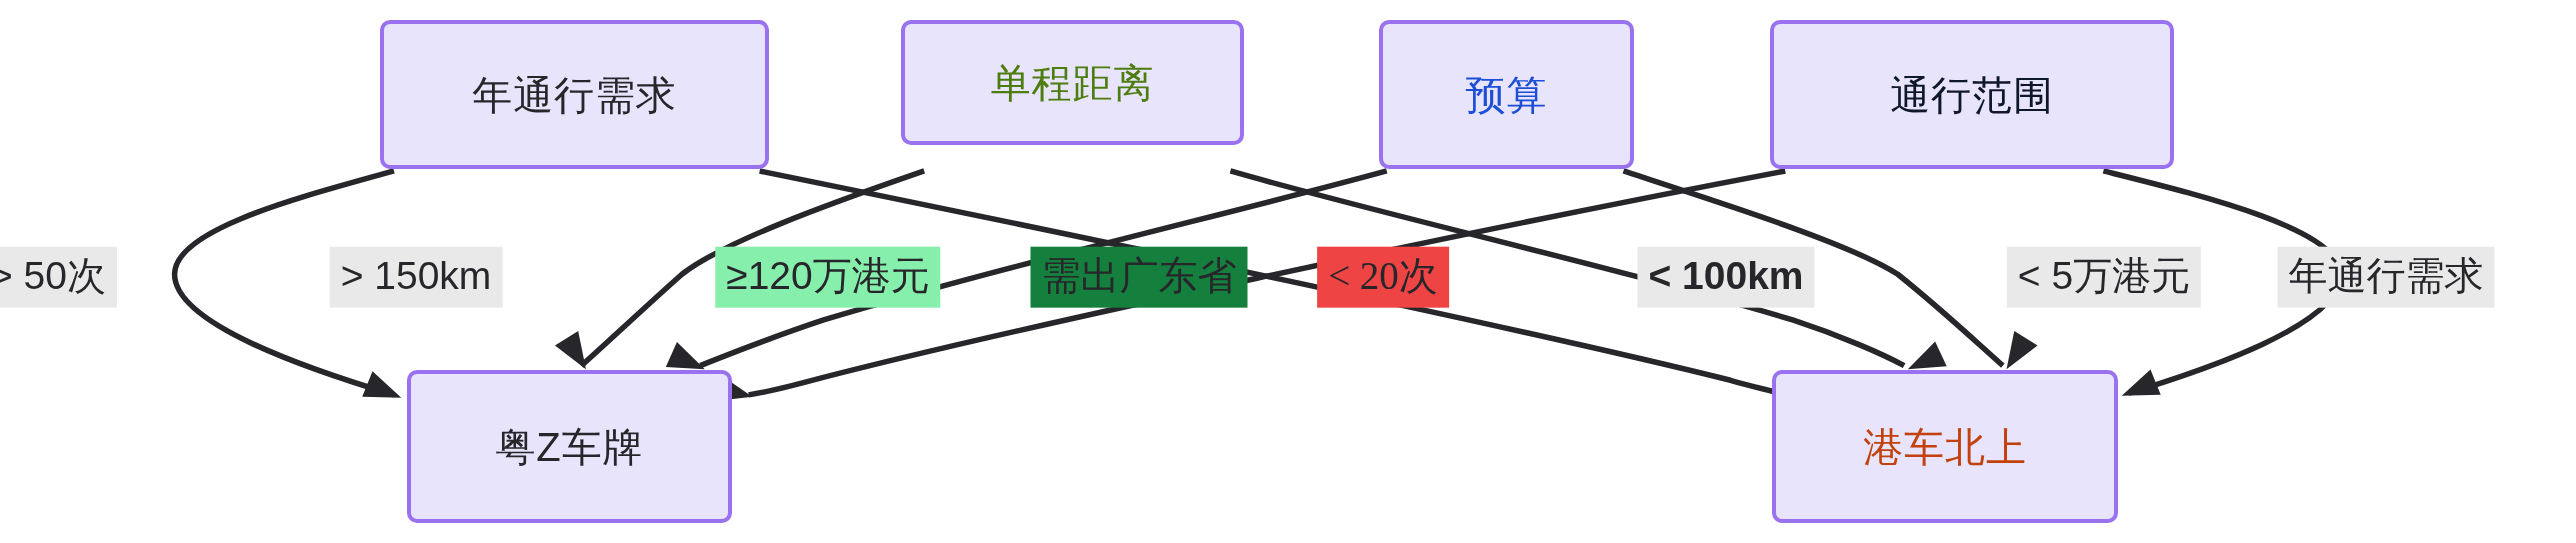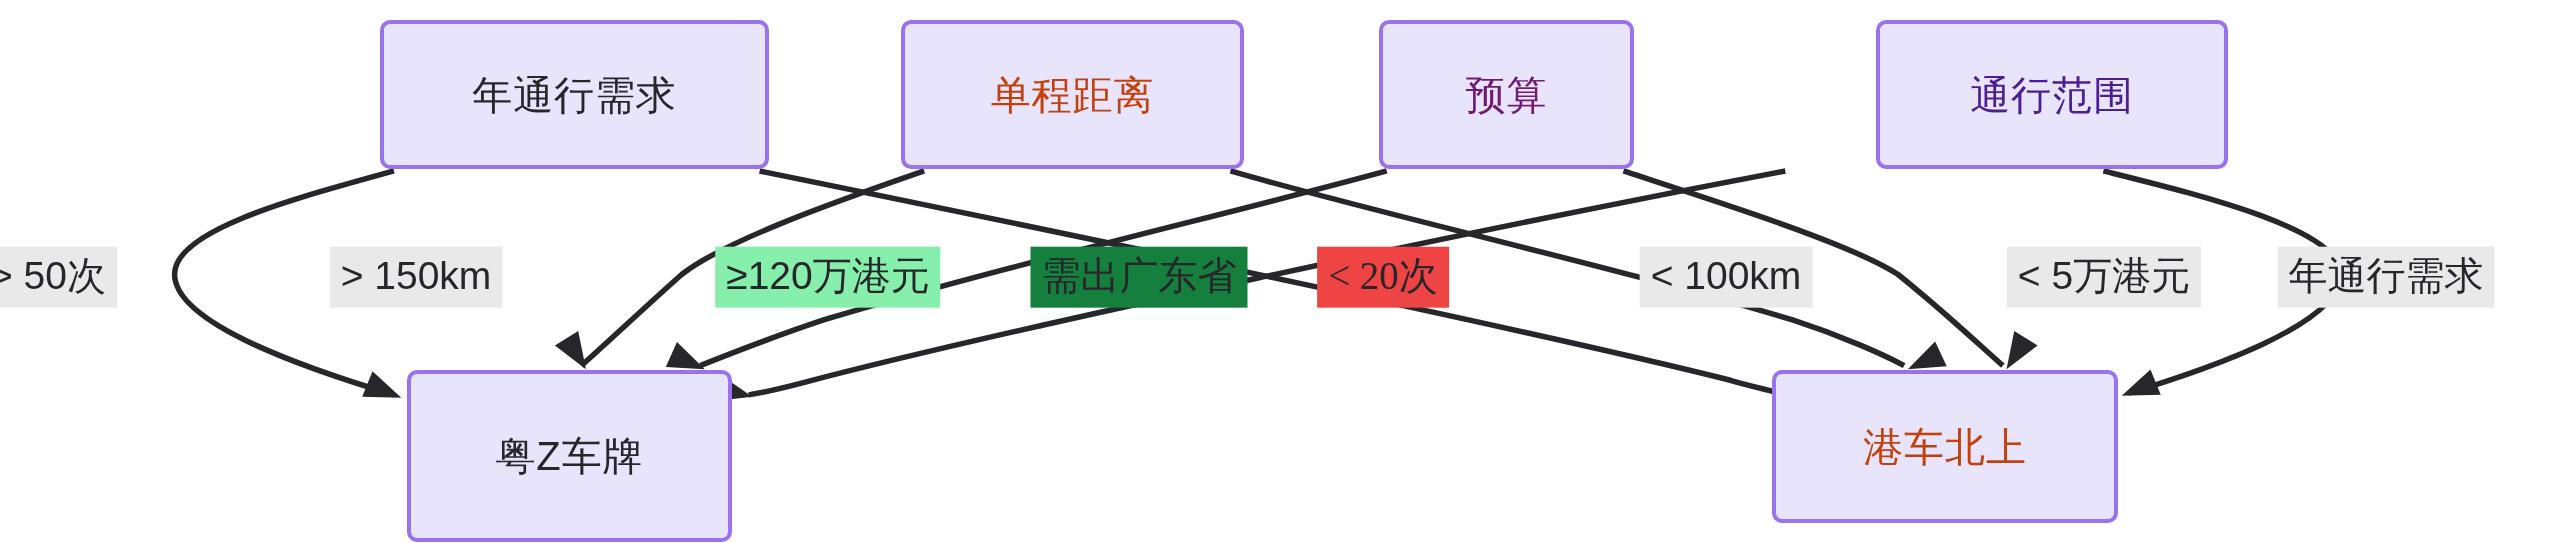--- a/index.html
+++ b/index.html
@@ -84,41 +84,41 @@
         <polygon points="0,0 -40,-15 -40,15" fill="#26262b" transform="translate(2086,404) rotate(155)"></polygon>
         <polygon points="0,0 -40,-15 -40,15" fill="#26262b" transform="translate(2194,404) rotate(122)"></polygon>
         <polygon points="0,0 -40,-15 -40,15" fill="#26262b" transform="translate(2320,433) rotate(158)"></polygon>
       </g>
   </svg>
 
   <div id="node-layer">
       <div class="node" style="left: 380px; top: 20px; width: 389px; height: 149px; background: rgb(231, 228, 251); border-color: rgb(154, 114, 240); color: rgb(38, 38, 43);">
         <span>年通行需求</span>
       </div>
-      <div class="node" style="left: 901px; top: 20px; width: 343px; height: 149px; background: rgb(231, 228, 251); border-color: rgb(154, 114, 240); color: #c2410c;">
+      <div class="node" style="left: 901px; top: 20px; width: 343px; height: 125px; background: rgb(231, 228, 251); border-color: rgb(154, 114, 240); color: #4d7c0f;">
         <span>单程距离</span>
       </div>
-      <div class="node" style="left: 1379px; top: 20px; width: 255px; height: 149px; background: rgb(231, 228, 251); border-color: rgb(154, 114, 240); color: #701a75;">
+      <div class="node" style="left: 1379px; top: 20px; width: 255px; height: 149px; background: rgb(231, 228, 251); border-color: rgb(154, 114, 240); color: #1d4ed8;">
         <span>预算</span>
       </div>
-      <div class="node" style="left: 1876px; top: 20px; width: 352px; height: 149px; background: rgb(231, 228, 251); border-color: rgb(154, 114, 240); color: #4c1d95;">
+      <div class="node" style="left: 1770px; top: 20px; width: 404px; height: 149px; background: rgb(231, 228, 251); border-color: rgb(154, 114, 240); color: #0f172a;">
         <span>通行范围</span>
       </div>
-      <div class="node" style="left: 407px; top: 370px; width: 325px; height: 172px; background: rgb(231, 228, 251); border-color: rgb(154, 114, 240); color: rgb(38, 38, 43);">
+      <div class="node" style="left: 407px; top: 370px; width: 325px; height: 153px; background: rgb(231, 228, 251); border-color: rgb(154, 114, 240); color: rgb(38, 38, 43);">
         <span>粤Z车牌</span>
       </div>
       <div class="node" style="left: 1772px; top: 370px; width: 346px; height: 153px; background: rgb(231, 228, 251); border-color: rgb(154, 114, 240); color: #c2410c;">
         <span>港车北上</span>
       </div>
     </div>
   <div id="label-layer">
       <div class="edge-label" style="left: 48px; top: 277px; background: rgb(233, 233, 233);">&gt; 50次</div>
       <div class="edge-label" style="left: 416px; top: 277px; background: rgb(233, 233, 233);">&gt; 150km</div>
       <div class="edge-label" style="left: 828px; top: 277px; background: #86efac; text-align: center;">≥120万港元</div>
       <div class="edge-label" style="left: 1139px; top: 277px; background: #15803d;">需出广东省</div>
       <div class="edge-label" style="left: 1383px; top: 277px; background: #ef4444; font-family: Liberation Serif, serif;">&lt; 20次</div>
-      <div class="edge-label" style="left: 1726px; top: 277px; background: rgb(233, 233, 233);">&lt; 100km</div>
+      <div class="edge-label" style="left: 1726px; top: 277px; background: rgb(233, 233, 233); font-weight: bold;">&lt; 100km</div>
       <div class="edge-label" style="left: 2068px; top: 277px; background: rgb(233, 233, 233); margin-left: 36px;">&lt; 5万港元</div>
       <div class="edge-label" style="left: 2386px; top: 277px; background: rgb(233, 233, 233);">年通行需求</div>
     </div>
 
 </div>
 
 
 </body></html>

